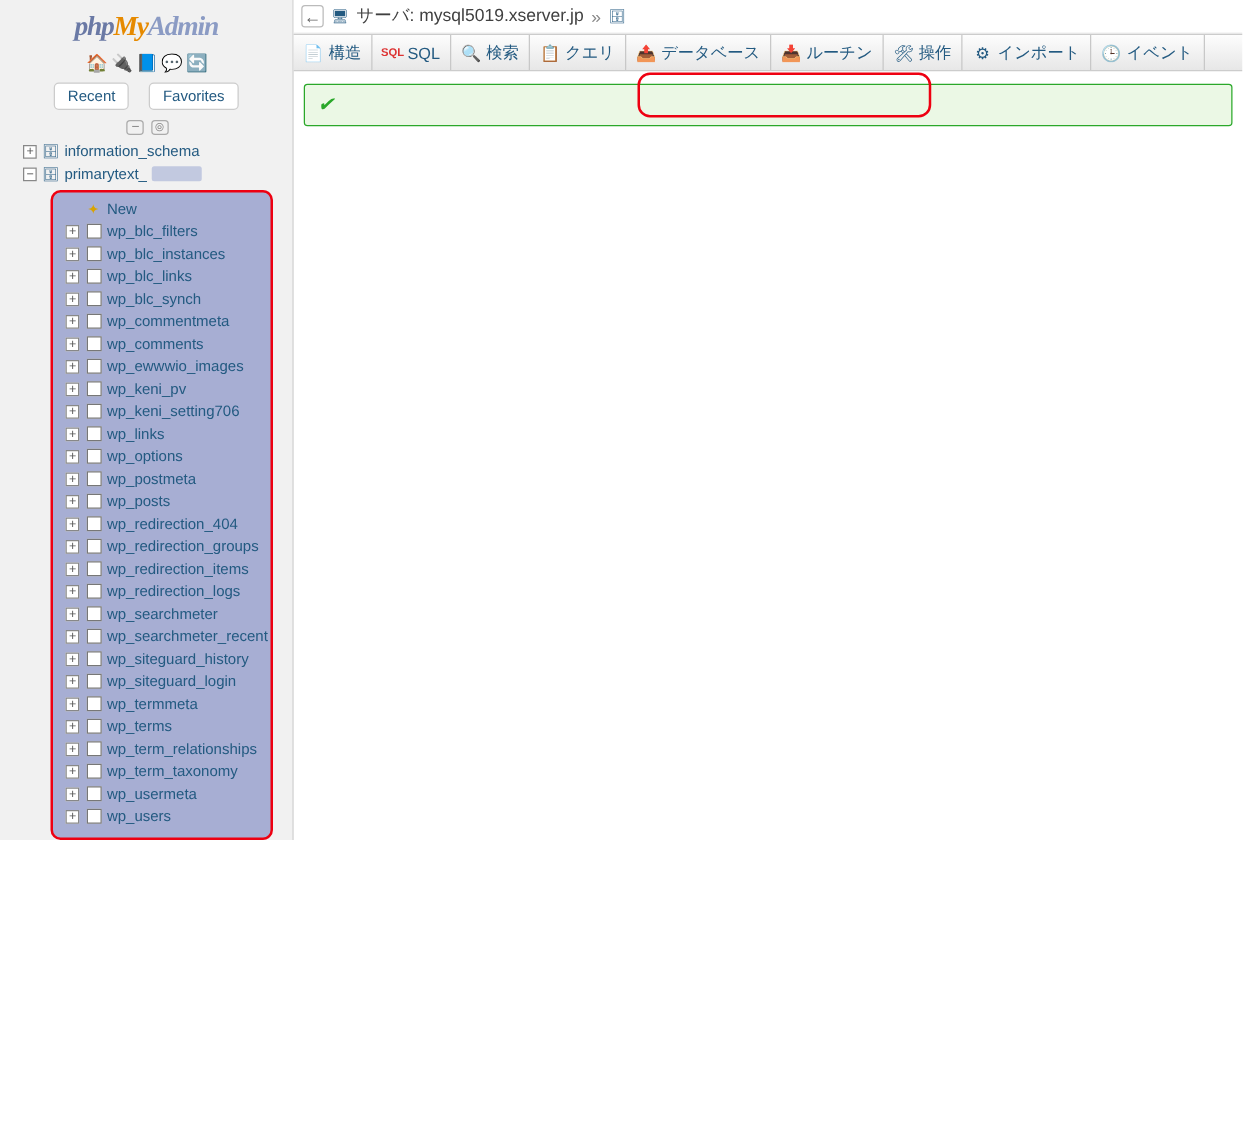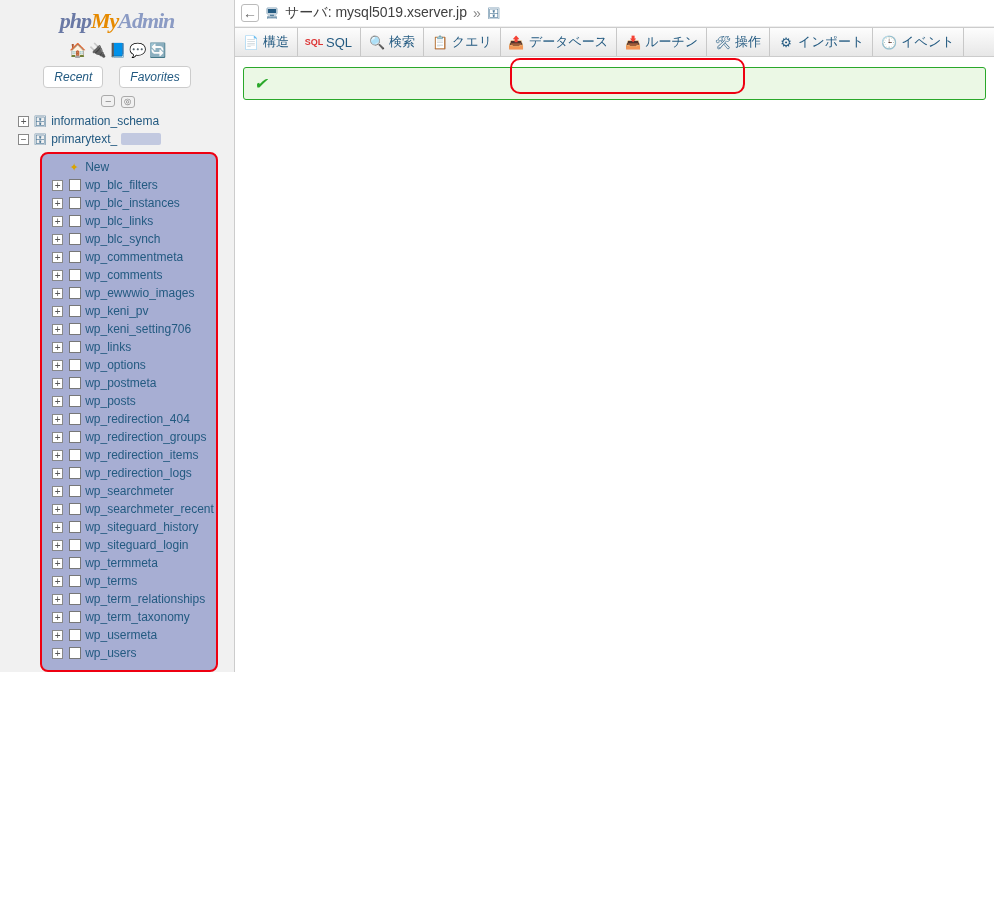--- a/index.html
+++ b/index.html
@@ -45,21 +45,20 @@
     .mini-icon {
       width: 16px; height: 16px;
       display: inline-block;
       font-size: 14px;
       line-height: 16px;
     }
     .tab-bar {
       display: flex;
       gap: 16px;
       padding: 2px 24px 4px;
-      font-style: italic;
     }
     .tab-btn {
       background: #fff;
       border: 1px solid #ccc;
       border-radius: 4px;
       padding: 3px 10px;
       font-size: 12px;
       color: #235a81;
       cursor: pointer;
     }

